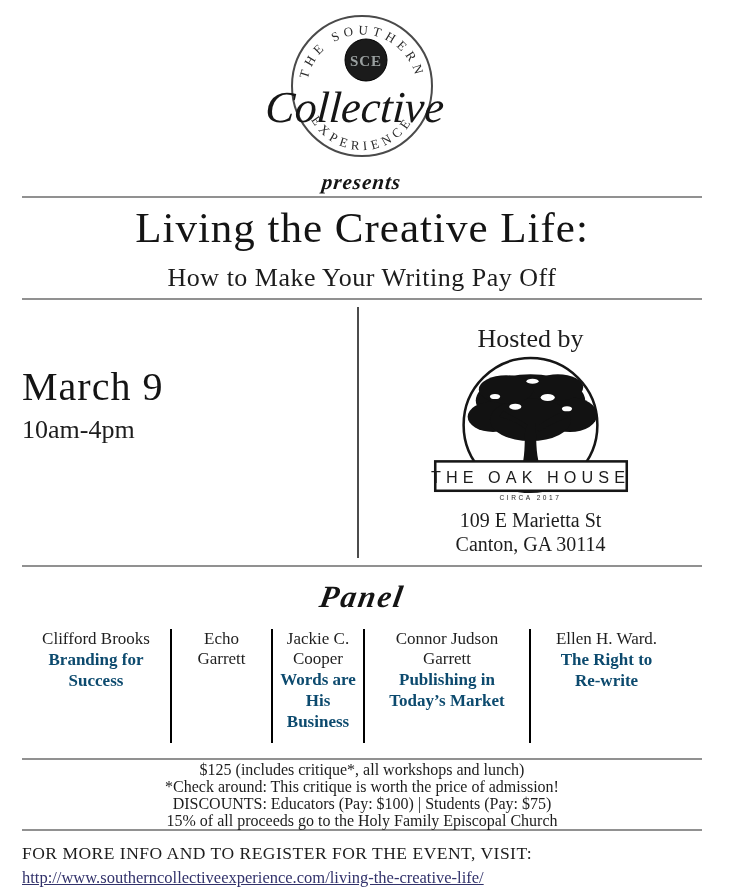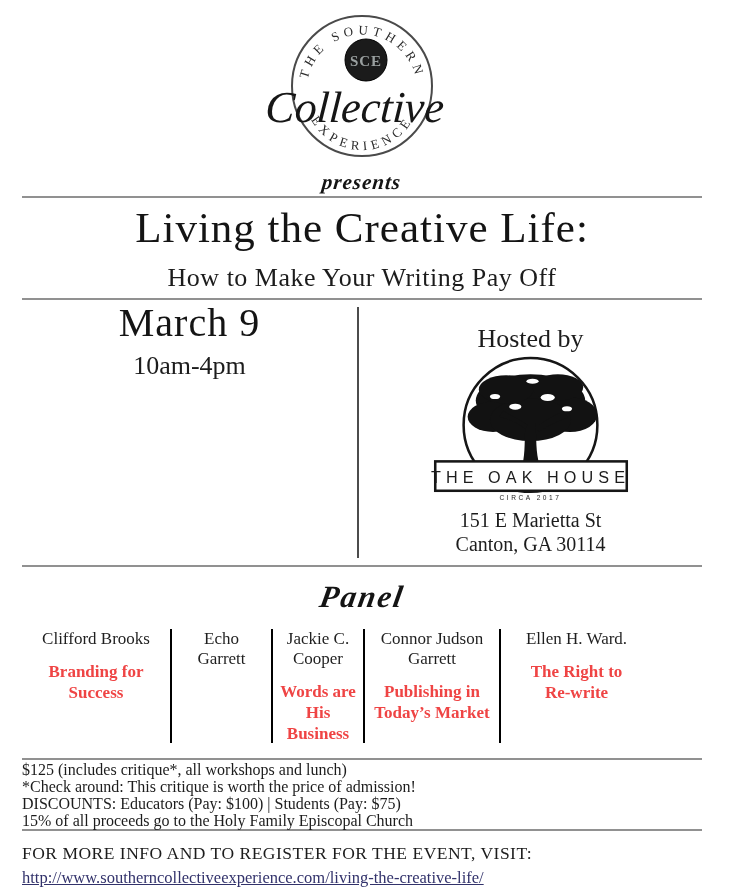--- a/index.html
+++ b/index.html
@@ -16,44 +16,44 @@
   .presents { font-style:italic; font-weight:bold; font-size:21px; letter-spacing:1px;
               transform:skewX(-6deg); display:inline-block; margin-top:0px; color:#141414; }
 
   
   .sec-title { height:102px; text-align:center; padding-top:5px; }
   .main-title { font-size:43px; font-weight:400; letter-spacing:1px; color:#141414; line-height:49px; }
   .sub-title { font-size:26px; font-weight:400; letter-spacing:0.5px; margin-top:11px; color:#1c1c1c; }
 
   
   .sec-middle { height:267px; display:flex; align-items:stretch; }
-  .mid-left { width:335px; text-align:center; }
+  .mid-left { width:335px; padding-top:64px; }
   .mid-divider { width:2px; background:#4c4c4c; margin:7px 0; }
   .mid-right { flex:1; text-align:center; padding-top:24px; }
   .date-big { font-size:40px; letter-spacing:1px; color:#141414; line-height:46px; }
   .time { font-size:26px; margin-top:5px; color:#1c1c1c; }
   .hosted-by { font-size:26px; color:#1c1c1c; line-height:30px; }
   .oak-svg { display:block; margin:2px auto 0 auto; }
   .addr { font-size:20px; line-height:24px; color:#1c1c1c; }
 
   
   .sec-panel { height:193px; text-align:center; }
   .panel-heading { font-style:italic; font-weight:bold; font-size:31px; letter-spacing:2px;
                    transform:skewX(-10deg); display:inline-block; margin-top:12px; color:#141414; }
   .panel-cols { display:flex; margin-top:14px; height:114px; text-align:center; }
   .pcol { padding:0 6px; }
   .pcol.divided { border-right:2px solid #000000; }
   .pcol-1 { width:150px; } .pcol-2 { width:101px; } .pcol-3 { width:92px; }
-  .pcol-4 { width:136px; } .pcol-5 { width:151px; }
+  .pcol-4 { width:166px; } .pcol-5 { width:151px; }
   .pname { font-size:17px; line-height:20px; color:#1f1f1f; }
-  .ptopic { font-size:17px; font-weight:bold; line-height:21px; margin-top:12px;
-            white-space:pre-line; color:#ef4444; }
+  .ptopic { font-size:17px; font-weight:bold; line-height:21px; 
+            white-space:pre-line; color:#0c4a6e; }
 
   
-  .sec-pricing { height:71px; padding-top:1px; }
+  .sec-pricing { height:71px; text-align:center; padding-top:1px; }
   .price-line { font-size:16px; line-height:17px; color:#1c1c1c; }
 
   
   .sec-footer { height:65px; text-align:left; padding-top:11px; }
   .cta { font-size:17.5px; letter-spacing:0.5px; color:#1c1c1c; line-height:22px; }
   .reg-link { display:inline-block; margin-top:4px; font-size:16.5px; color:#32326b;
               text-decoration:underline; }
 
   svg text { font-family:"Liberation Serif","DejaVu Serif",serif; }
   svg .sans { font-family:"Liberation Sans","DejaVu Sans",sans-serif; }
@@ -114,21 +114,21 @@
           <ellipse cx="86" cy="50" rx="6" ry="3"></ellipse>
           <ellipse cx="118" cy="41" rx="7" ry="3.5"></ellipse>
           <ellipse cx="66" cy="40" rx="5" ry="2.5"></ellipse>
           <ellipse cx="103" cy="25" rx="6" ry="2.5"></ellipse>
           <ellipse cx="137" cy="52" rx="5" ry="2.5"></ellipse>
         </g>
         <rect x="7" y="104" width="189" height="29" fill="#ffffff" stroke="#161616" stroke-width="2.5"></rect>
         <text x="101" y="125" text-anchor="middle" class="sans" font-size="16" letter-spacing="5" fill="#1c1c1c">THE OAK HOUSE</text>
         <text x="101" y="142" text-anchor="middle" class="sans" font-size="6.5" letter-spacing="2.5" fill="#1c1c1c">CIRCA 2017</text>
       </svg>
-      <div class="addr">151 E Marietta St</div>
+      <div class="addr">109 E Marietta St</div>
       <div class="addr">Canton, GA 30114</div>
     </div>
   </div>
 
   <div class="sec sec-panel ruled">
     <span class="panel-heading">Panel</span>
     <div class="panel-cols">
       <div class="pcol pcol-1 divided">
         <div class="pname">Clifford Brooks</div>
         <div class="ptopic">Branding for

